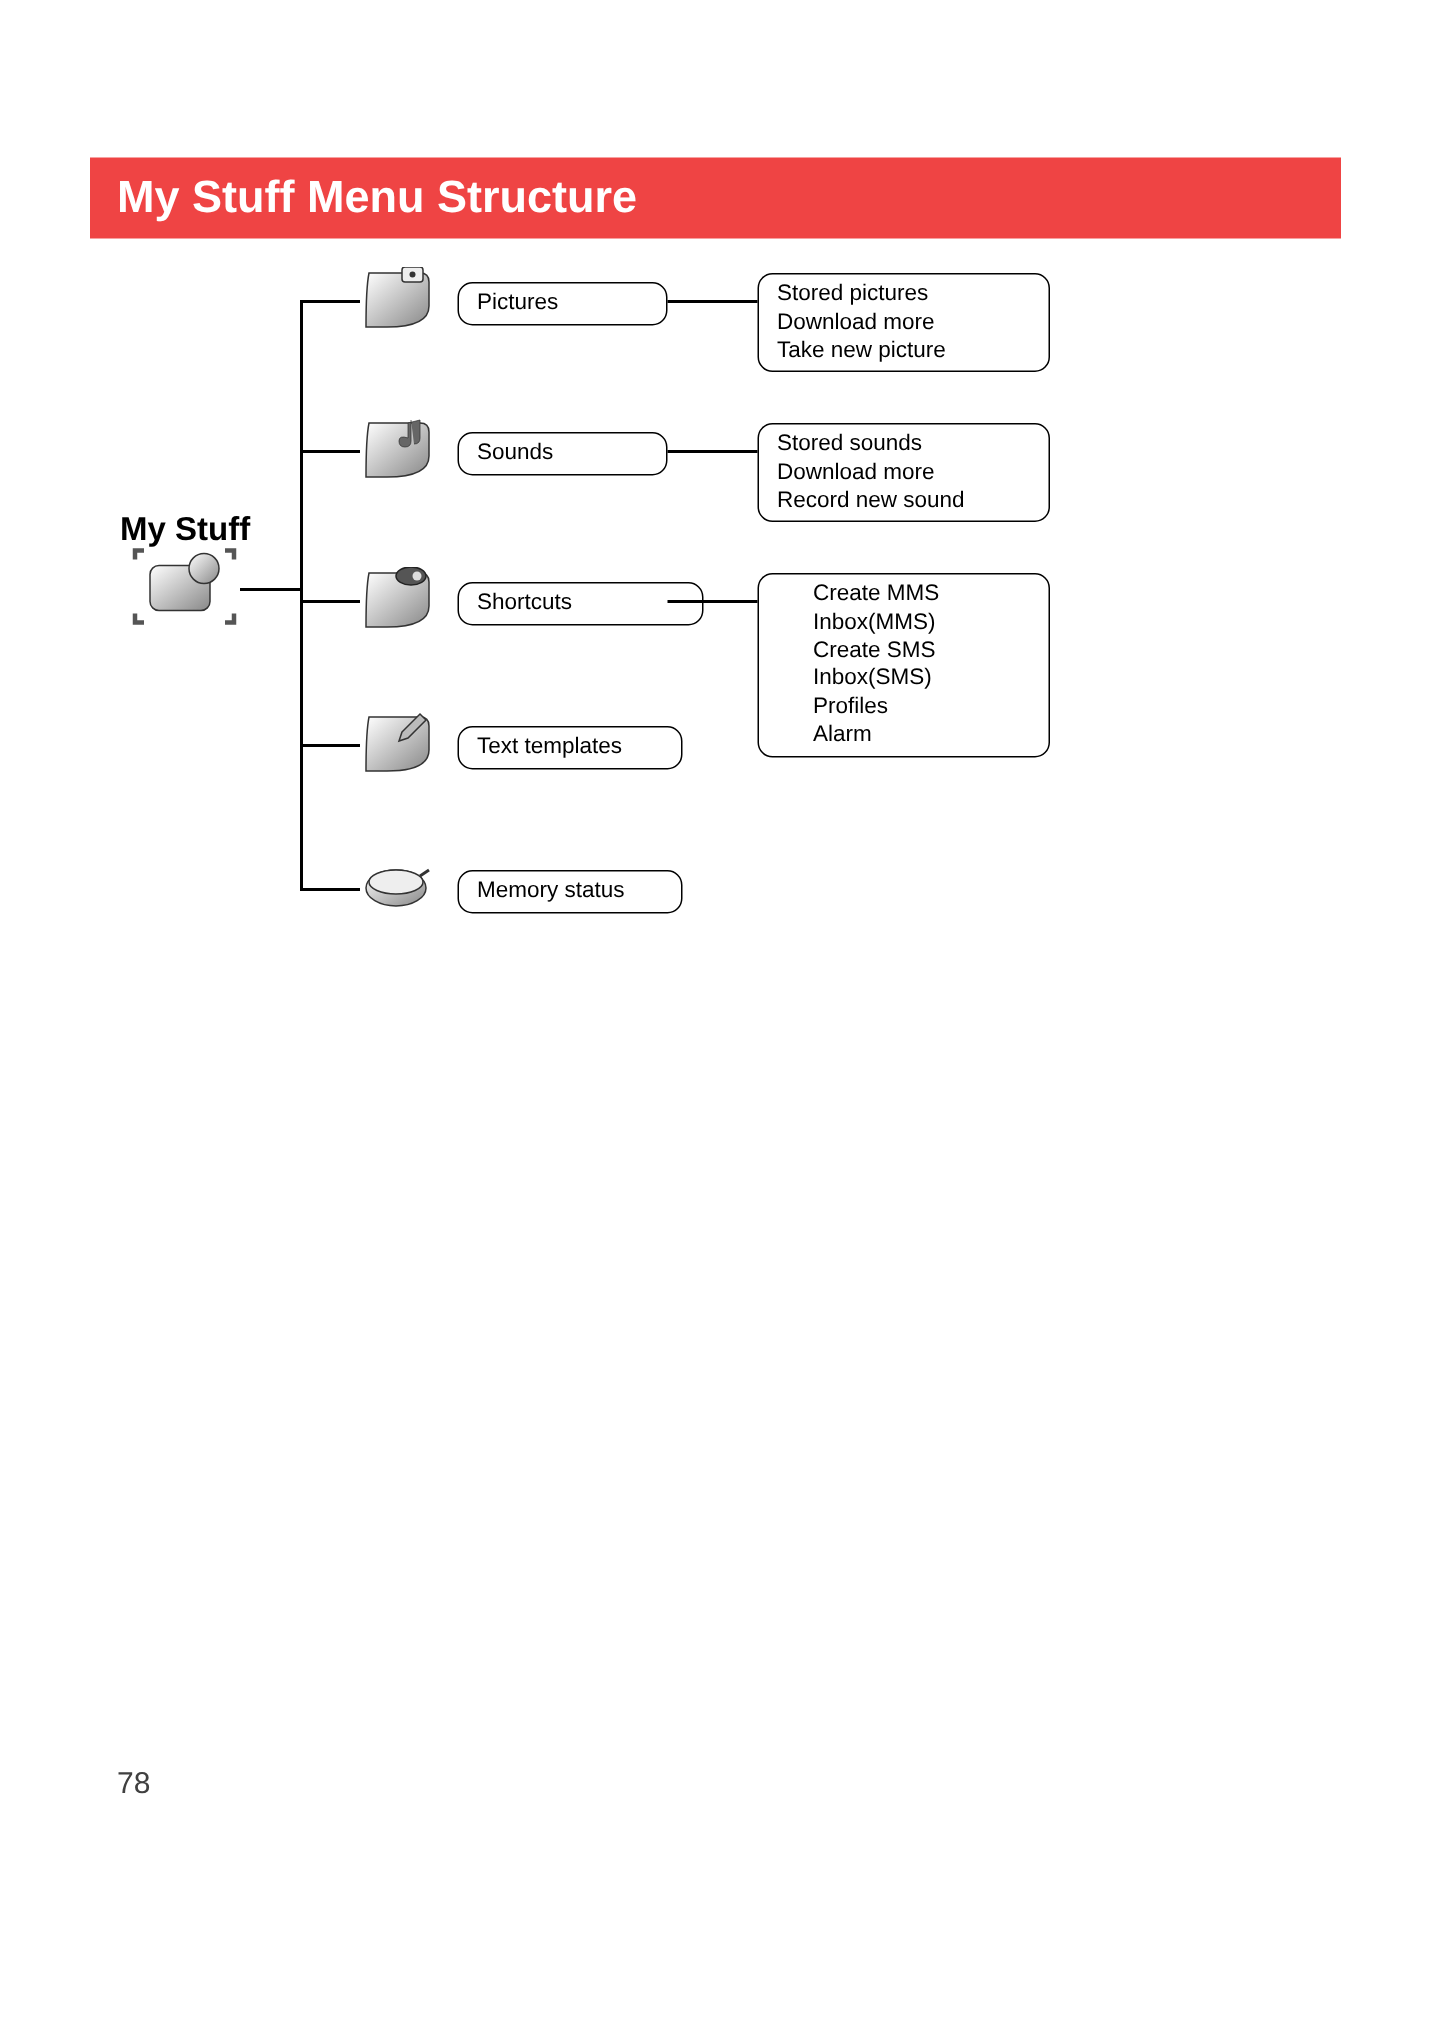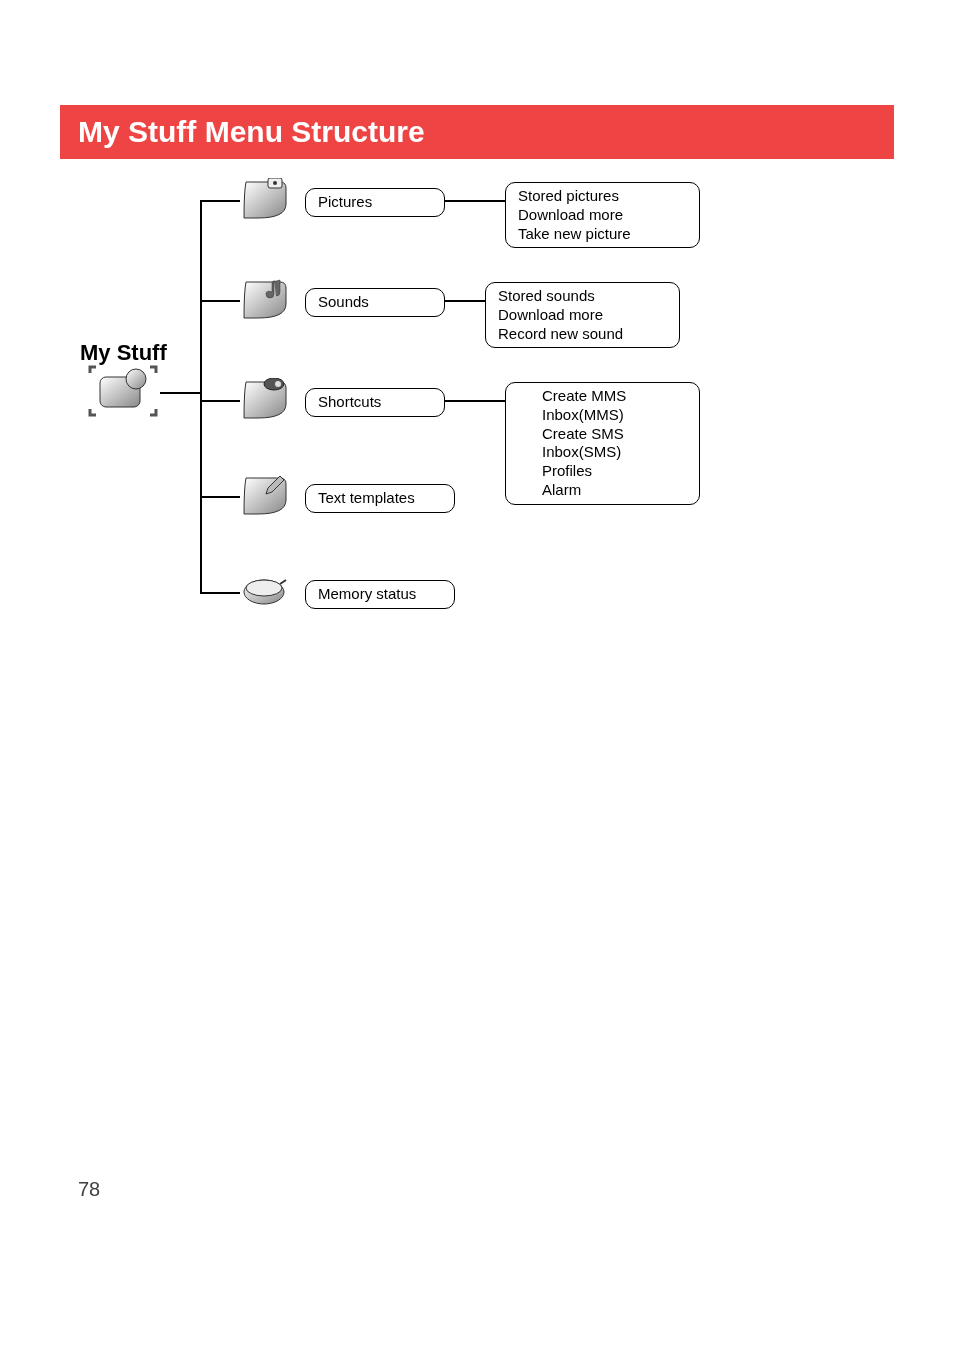--- a/index.html
+++ b/index.html
@@ -115,35 +115,35 @@
     <div class="icon-slot" style="left:160px; top:108px;">
       <svg width="48" height="44" viewBox="0 0 48 44">
         <path class="shade" d="M6 4 L40 4 Q46 4 46 10 L46 26 Q46 40 18 40 L4 40 Q4 14 6 4 Z"></path>
         <path d="M34 2 L34 16 Q34 20 30 20 Q26 20 26 16 Q26 12 32 14 L32 4 L40 2 L40 14 Q40 18 36 18" fill="#666" stroke="#333" stroke-width="0.5"></path>
       </svg>
     </div>
     <div class="node-box" style="left:225px; top:118px; width:140px;">
       <span>Sounds</span>
     </div>
     <div class="connector h" style="left:365px; top:130px; width:60px;"></div>
-    <div class="node-box" style="left:405px; top:112px; width:195px;">
+    <div class="node-box" style="left:425px; top:112px; width:195px;">
       <div>Stored sounds</div>
       <div>Download more</div>
       <div>Record new sound</div>
     </div>
 
     <div class="connector h" style="left:120px; top:230px; width:40px;"></div>
     <div class="icon-slot" style="left:160px; top:208px;">
       <svg width="48" height="44" viewBox="0 0 48 44">
         <path class="shade" d="M6 4 L40 4 Q46 4 46 10 L46 26 Q46 40 18 40 L4 40 Q4 14 6 4 Z"></path>
         <ellipse cx="34" cy="6" rx="10" ry="6" fill="#555" stroke="#222"></ellipse>
         <circle cx="38" cy="6" r="3" fill="#ddd"></circle>
       </svg>
     </div>
-    <div class="node-box" style="left:225px; top:218px; width:140px;">
+    <div class="node-box" style="left:225px; top:218px; width:164px;">
       <span>Shortcuts</span>
     </div>
     <div class="connector h" style="left:365px; top:230px; width:60px;"></div>
     <div class="node-box" style="left:425px; top:212px; width:195px;padding-left:36px;">
       <div>Create MMS</div>
       <div>Inbox(MMS)</div>
       <div>Create SMS</div>
       <div>Inbox(SMS)</div>
       <div>Profiles</div>
       <div>Alarm</div>

